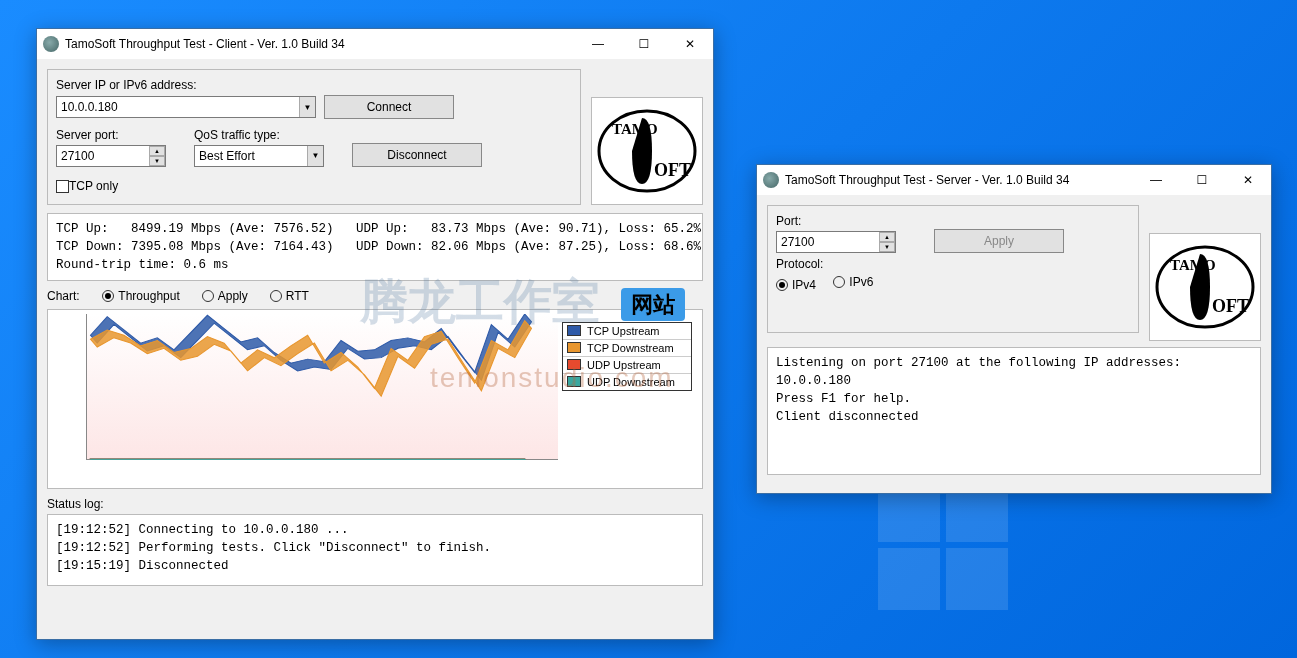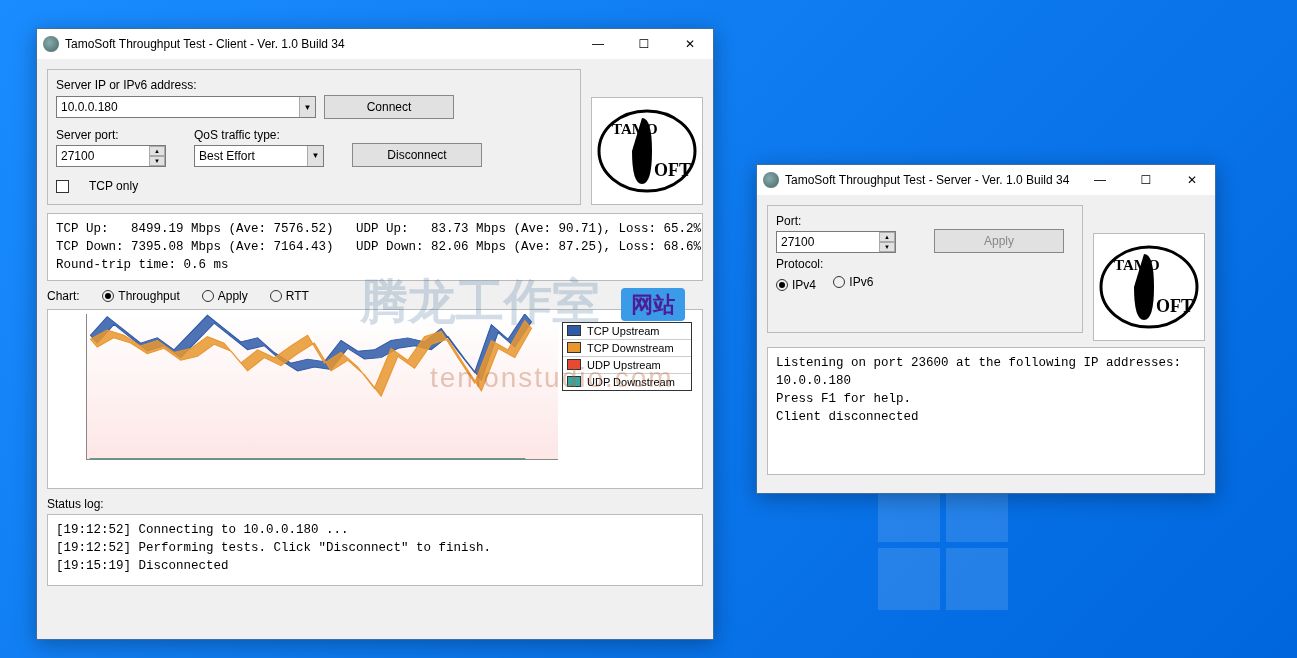--- a/index.html
+++ b/index.html
@@ -31,21 +31,21 @@
     width: 16px; height: 16px; margin-right: 6px;
     background: radial-gradient(circle at 40% 40%, #8aa 0%, #466 100%);
     border-radius: 50%;
   }
   .titlebar .title { flex: 1; }
   .winbtn {
     width: 46px; height: 30px; display:flex; align-items:center; justify-content:center;
     color:#000; cursor:pointer;
   }
   .client-window { left: 36px; top: 28px; width: 678px; height: 612px; }
-  .server-window { left: 756px; top: 164px; width: 460px; height: 330px; }
+  .server-window { left: 756px; top: 164px; width: 516px; height: 330px; }
   .content { padding: 10px; }
   .groupbox {
     border: 1px solid #bbb;
     background: #f0f0f0;
     padding: 8px;
     margin-bottom: 8px;
     position: relative;
   }
   label { font-size: 12px; color:#000; }
   .row { display:flex; align-items:center; gap:8px; }
@@ -98,21 +98,21 @@
   .statsbox {
     border:1px solid #bbb; background:#fff; padding:6px 8px;
     margin-bottom:8px;
   }
   .radio { display:inline-flex; align-items:center; gap:4px; margin-right:14px; cursor:pointer; }
   .radio .dot {
     width:12px; height:12px; border:1px solid #333; border-radius:50%;
     display:inline-flex; align-items:center; justify-content:center;
   }
   .radio.checked .dot::after { content:''; width:6px; height:6px; background:#000; border-radius:50%; }
-  .checkbox { display:inline-flex; align-items:center; gap:20px; cursor:pointer; }
+  .checkbox { display:inline-flex; align-items:center; gap:0; cursor:pointer; }
   .checkbox .box { width:13px; height:13px; border:1px solid #333; background:#fff; }
   .chart-area {
     border:1px solid #bbb; background:#fff; height:180px;
     display:flex; padding:4px; margin-bottom:8px;
   }
   .chart-plot { flex:1; position:relative; margin-left:34px; margin-bottom:4px; }
   .legend {
     width:130px; border:1px solid #333; background:#fff;
     font-size:11px; align-self:flex-start; margin:8px 6px 0 4px;
   }
@@ -162,21 +162,21 @@
 
 <div class="deskwin">
   <div></div>
     <div></div>
     <div></div>
     <div></div>
 </div>
 
 <div class="watermark">
   <span>腾龙工作室</span>
-  <span style="font-size:22px;background:#3b9be8;color:#4c1d95;padding:4px 10px;border-radius:4px;vertical-align:middle;margin-left:8px">网站</span>
+  <span style="font-size:22px;background:#3b9be8;color:#000000;padding:4px 10px;border-radius:4px;vertical-align:middle;margin-left:8px">网站</span>
 </div>
 <div class="watermark2">tenlonstudio.com</div>
 
 <div class="window client-window">
   <div class="titlebar">
     <div class="app-icon"></div>
     <div class="title">TamoSoft Throughput Test - Client - Ver. 1.0 Build 34</div>
     <div class="winbtn">—</div>
     <div class="winbtn">☐</div>
     <div class="winbtn close">✕</div>
@@ -329,18 +329,18 @@
       </div>
       <div class="logo">
         <svg width="110" height="106" viewBox="0 0 110 106">
           <ellipse cx="55" cy="53" rx="48" ry="40" fill="none" stroke="#000" stroke-width="3"></ellipse>
           <path d="M50 20 Q60 20 60 53 Q60 86 50 86 Q40 86 40 53" fill="#000"></path>
           <text x="20" y="36" font-family="serif" font-size="15" font-weight="bold">TAMO</text>
           <text x="62" y="78" font-family="serif" font-size="18" font-weight="bold">OFT</text>
         </svg>
       </div>
     </div>
-    <div class="server-log mono" style="margin-top:6px">Listening on port 23600 at the following IP addresses:
+    <div class="server-log mono" style="margin-top:6px">Listening on port 27100 at the following IP addresses:
 10.0.0.180
 Press F1 for help.
 Client disconnected</div>
   </div>
 </div>
 
 </body></html>

